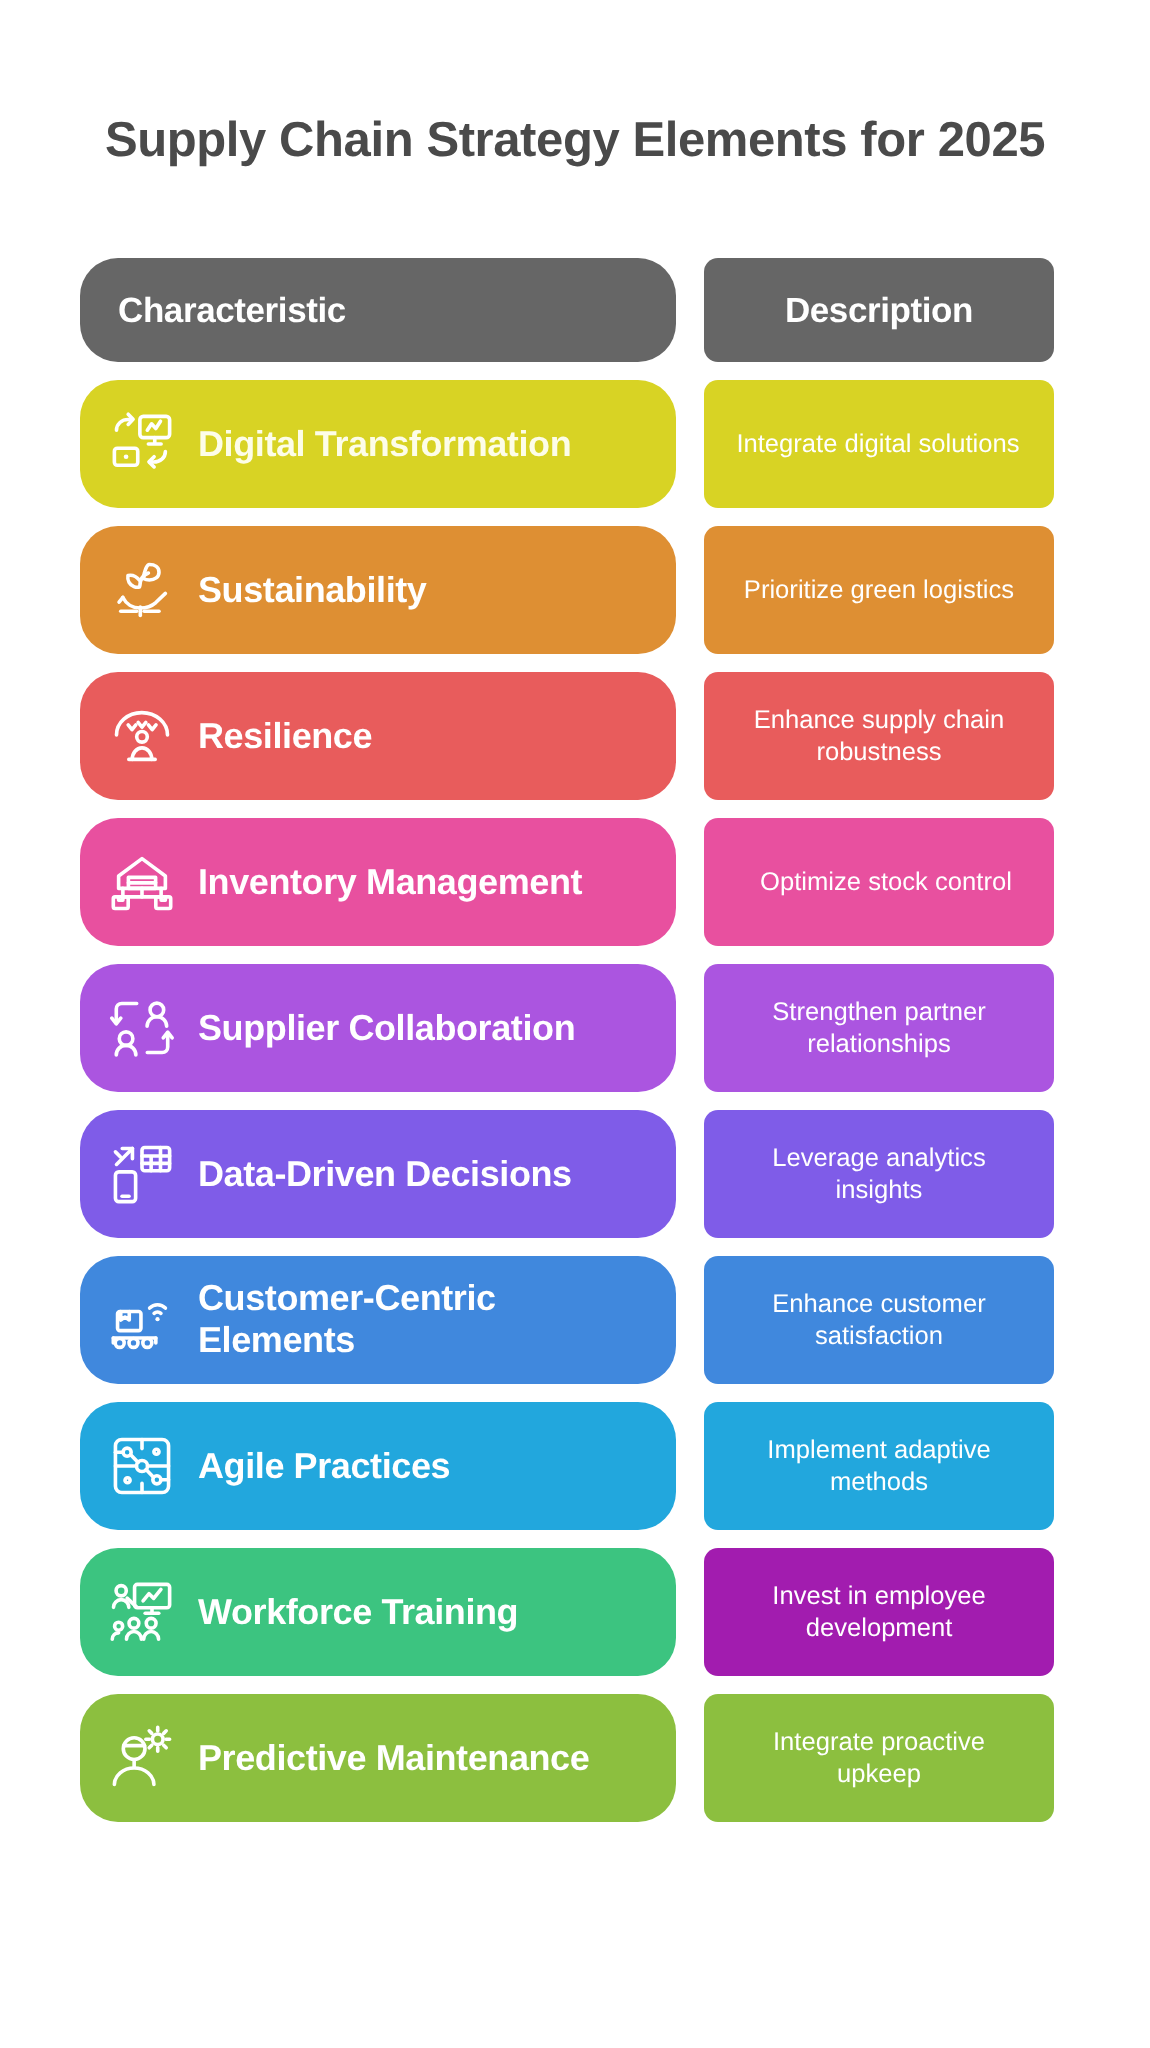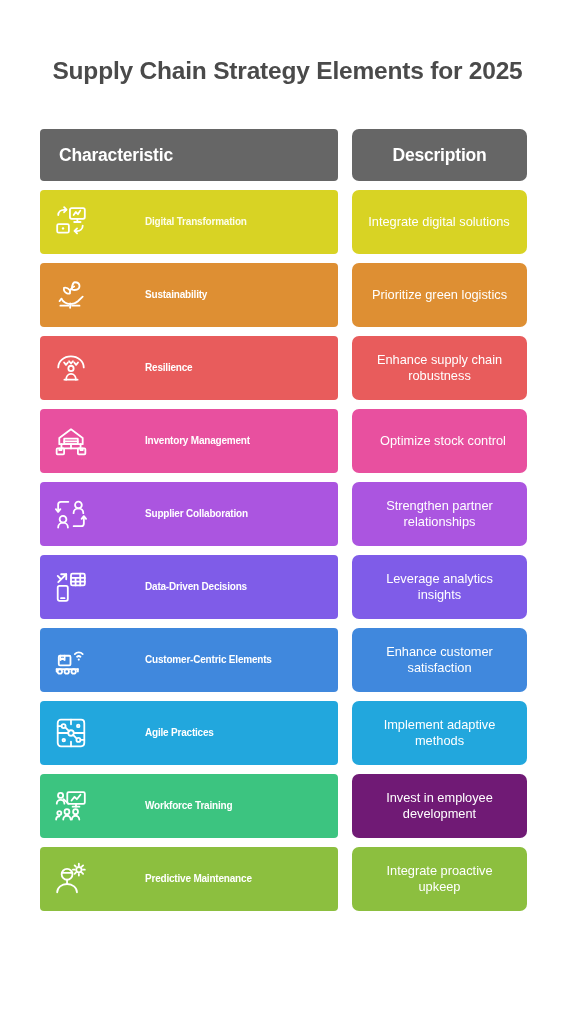--- a/index.html
+++ b/index.html
@@ -21,21 +21,21 @@
     padding-bottom: 0;
     line-height: 1.2;
   }
 
   .table { margin-top: 44px; }
 
   .row { display: flex; gap: 14px; margin-bottom: 9px; }
 
   .cell-char {
     width: 298px;
-    border-radius: 4px;
+    border-radius: 19px;
     display: flex;
     align-items: center;
     padding: 0 14px;
     gap: 11px;
   }
   .cell-desc {
     width: 175px;
     border-radius: 7px;
     display: flex;
     align-items: center;
@@ -54,25 +54,24 @@
     font-size: 17.5px;
     font-weight: bold;
     letter-spacing: -0.2px;
   }
 
   .data .cell-char { height: 64px; }
   .data .cell-desc { height: 64px; }
 
   .char-label {
     color: #ffffff;
-    font-size: 10px;
+    font-size: 18px;
     font-weight: bold;
     line-height: 1.18;
     letter-spacing: -0.2px;
-    margin-left: 46px;
   }
   .desc-label {
     color: #ffffff;
     font-size: 12.8px;
     font-weight: normal;
     line-height: 1.28;
   }
 
   .icon { width: 34px; height: 34px; flex: 0 0 34px; display: block; }
   .icon svg { width: 34px; height: 34px; display: block; }
@@ -282,21 +281,21 @@
     <circle cx="12.2" cy="21.3" r="2.3"></circle>
     <path d="M8.7 28.8c0-2 1.6-3.6 3.5-3.6s3.5 1.6 3.5 3.6"></path>
     <circle cx="20.3" cy="21.3" r="2.3"></circle>
     <path d="M16.8 28.8c0-2 1.6-3.6 3.5-3.6s3.5 1.6 3.5 3.6"></path>
     <circle cx="5" cy="22.7" r="1.9"></circle>
     <path d="M2 28.8c0-1.7 1.3-3 3-3"></path>
   </svg>
             </span>
             <span class="char-label">Workforce Training</span>
           </div>
-          <div class="cell-desc" style="background: #701a75; justify-content: center;">
+          <div class="cell-desc" style="background: #a21caf; justify-content: center;">
             <span class="desc-label">Invest in employee development</span>
           </div>
         </div>
         <div class="row data">
           <div class="cell-char" style="background: rgb(140, 191, 63);">
             <span class="icon">
               <svg viewBox="0 0 32 32" fill="none" stroke="#fff" stroke-width="1.7" stroke-linecap="round" stroke-linejoin="round">
     <circle cx="12.3" cy="11.6" r="5.1"></circle>
     <path d="M7.4 10.2h9.8"></path>
     <path d="M12.3 16.7v3.4"></path>

